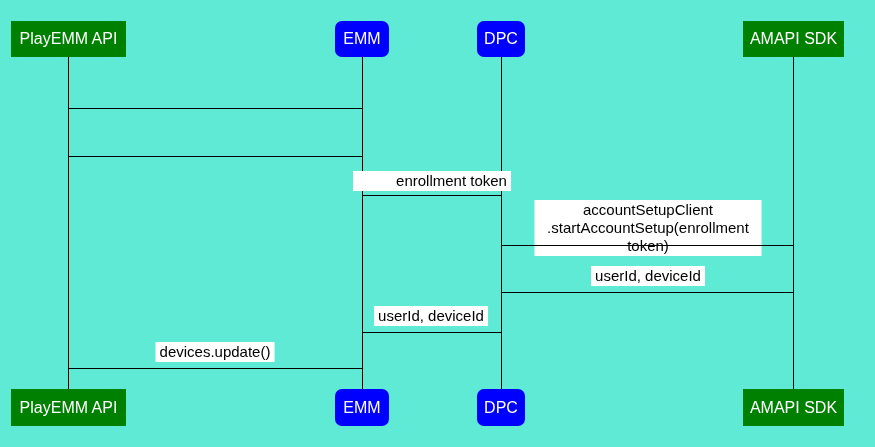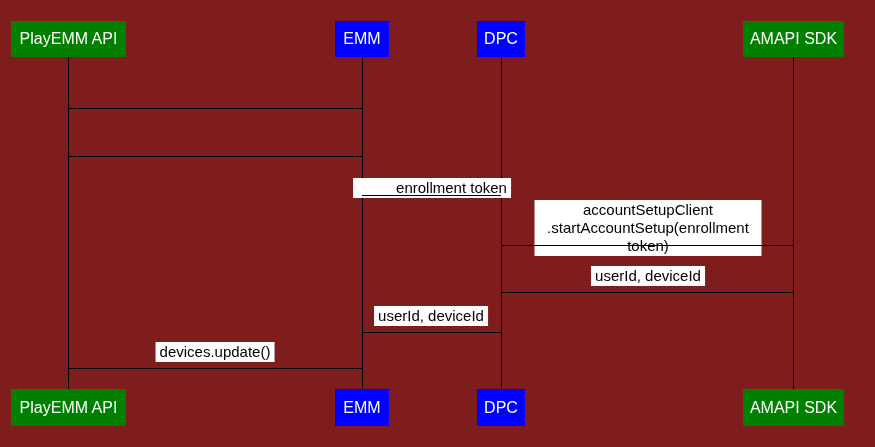--- a/index.html
+++ b/index.html
@@ -1,36 +1,36 @@
 <!DOCTYPE html>
 <html><head>
 <meta charset="utf-8">
 <style>
   html, body { margin: 0; padding: 0; background: #000; }
   .diagram {
     position: relative;
     width: 875px;
     height: 447px;
-    background: #7f1d1d;
+    background: #5eead4;
     overflow: hidden;
     font-family: "Liberation Sans", "DejaVu Sans", sans-serif;
   }
   .actor {
     position: absolute;
     height: 36px;
     display: flex;
     align-items: center;
     justify-content: center;
     color: #ffffff;
     font-size: 16px;
     white-space: nowrap;
     box-sizing: border-box;
   }
   .actor.green { background: #008000; }
-  .actor.blue  { background: #0000ff; }
+  .actor.blue  { background: #0000ff; border-radius: 7px; }
   .actor.bottom { height: 37px; }
 
   
   .lifeline {
     position: absolute;
     width: 1px;
     top: 57px;
     height: 332px;
     background: #000000;
   }
@@ -60,21 +60,21 @@
   <div class="actor green" style="left:11px; top:21px; width:115px;">PlayEMM API</div>
   <div class="actor blue" style="left:335px; top:21px; width:54px;">EMM</div>
   <div class="actor blue" style="left:477px; top:21px; width:48px;">DPC</div>
   <div class="actor green" style="left:743px; top:21px; width:101px;">AMAPI SDK</div>
 
   <div class="lifeline" style="left:68px;"></div>
   <div class="lifeline" style="left:362px;"></div>
   <div class="lifeline" style="left:501px;"></div>
   <div class="lifeline" style="left:793px;"></div>
 
-  <div class="msg-label" style="left:432px; top:178px;padding-left:43px;">enrollment token</div>
+  <div class="msg-label" style="left:432px; top:171px;padding-left:43px;">enrollment token</div>
   <div class="msg-label" style="left:648px; top:200px;">accountSetupClient
 .startAccountSetup(enrollment token)</div>
   <div class="msg-label" style="left:648px; top:266px;">userId, deviceId</div>
   <div class="msg-label" style="left:431px; top:306px;">userId, deviceId</div>
   <div class="msg-label" style="left:215px; top:342px;text-align:center;">devices.update()</div>
 
   <div class="arrow" style="left:68px;  top:108px; width:294px;"></div>
   <div class="arrow" style="left:68px;  top:156px; width:294px;"></div>
   <div class="arrow" style="left:362px; top:195px; width:139px;"></div>
   <div class="arrow" style="left:501px; top:245px; width:292px;"></div>

